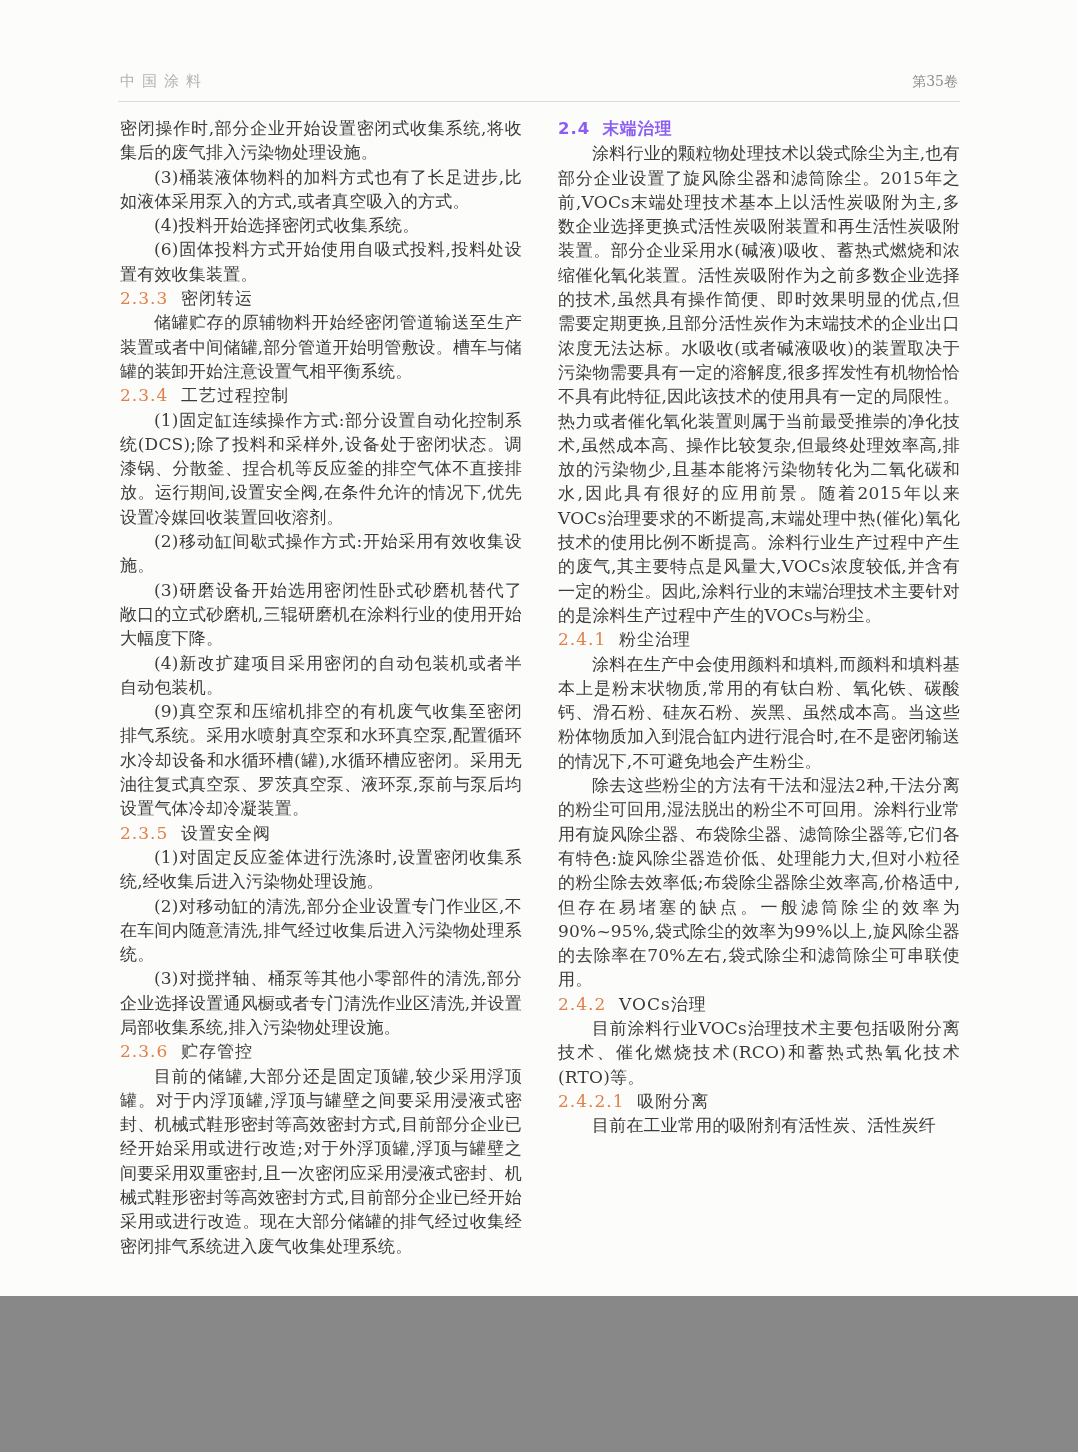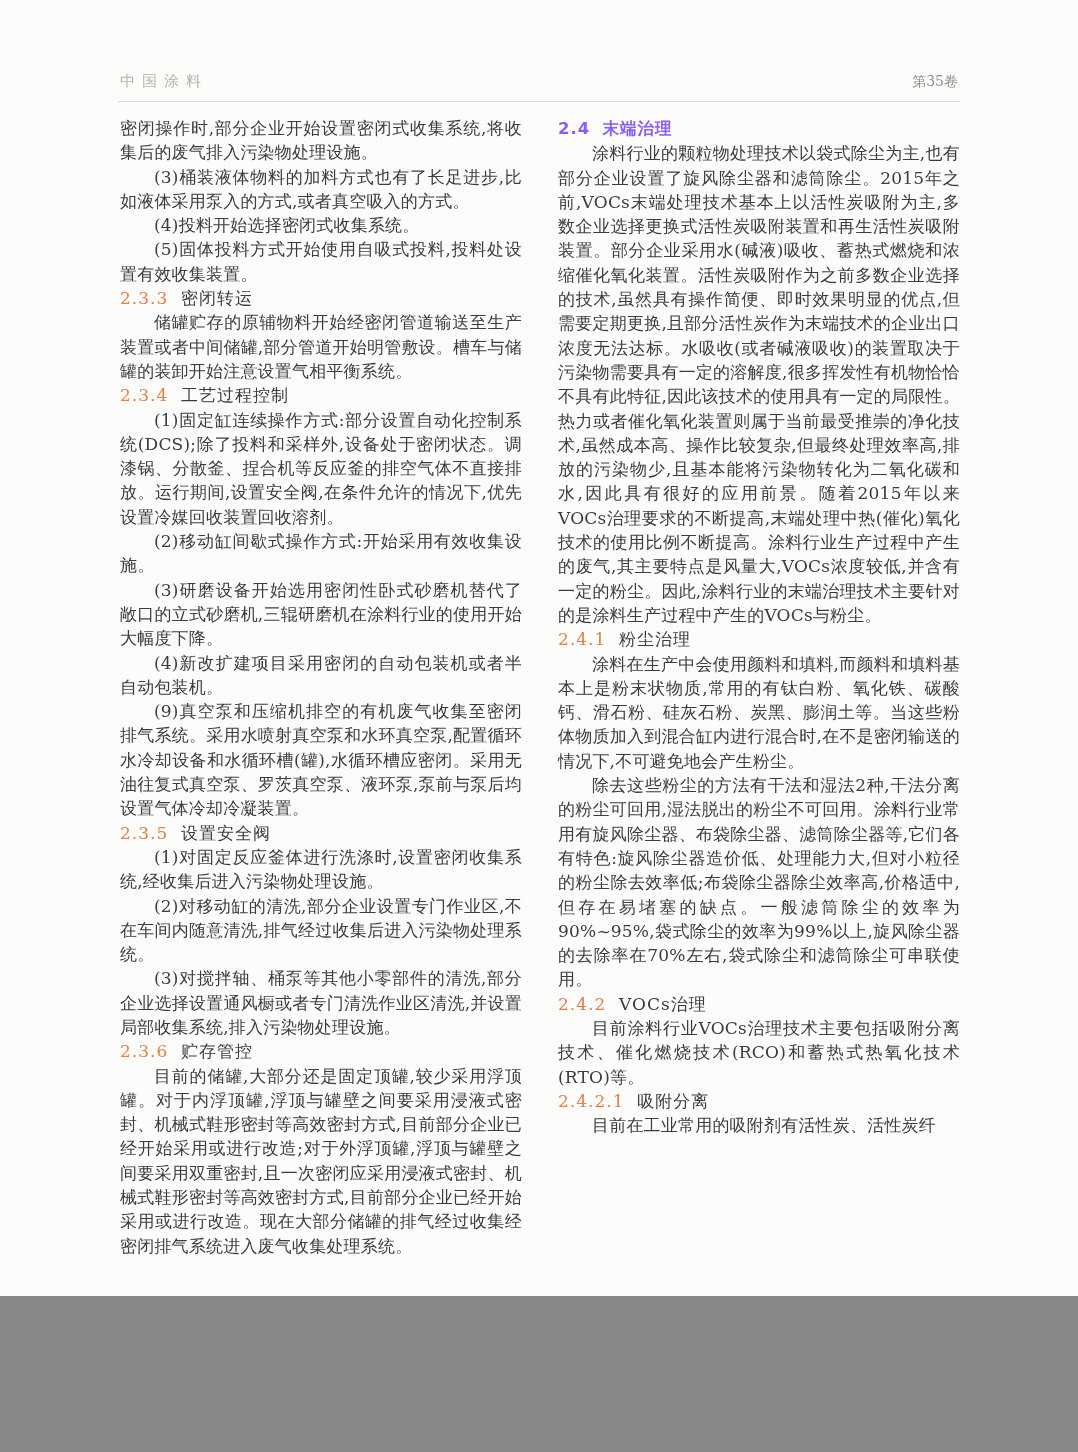--- a/index.html
+++ b/index.html
@@ -129,41 +129,41 @@
     <span class="journal-name">中国涂料</span>
     <span class="volume-label">第35卷</span>
   </header>
   <hr class="header-rule">
 
   <main class="columns">
     <section class="column" id="col-left">
         <p class="para cont">密闭操作时,部分企业开始设置密闭式收集系统,将收集后的废气排入污染物处理设施。</p>
         <p class="para">(3)桶装液体物料的加料方式也有了长足进步,比如液体采用泵入的方式,或者真空吸入的方式。</p>
         <p class="para">(4)投料开始选择密闭式收集系统。</p>
-        <p class="para">(5)固体投料方式开始使用自吸式投料,投料处设置有效收集装置。</p>
+        <p class="para">(6)固体投料方式开始使用自吸式投料,投料处设置有效收集装置。</p>
         <div class="heading h2"><span class="hnum">2.3.3</span><span class="htitle">密闭转运</span></div>
         <p class="para">储罐贮存的原辅物料开始经密闭管道输送至生产装置或者中间储罐,部分管道开始明管敷设。槽车与储罐的装卸开始注意设置气相平衡系统。</p>
         <div class="heading h2"><span class="hnum">2.3.4</span><span class="htitle">工艺过程控制</span></div>
         <p class="para">(1)固定缸连续操作方式:部分设置自动化控制系统(DCS);除了投料和采样外,设备处于密闭状态。调漆锅、分散釜、捏合机等反应釜的排空气体不直接排放。运行期间,设置安全阀,在条件允许的情况下,优先设置冷媒回收装置回收溶剂。</p>
         <p class="para">(2)移动缸间歇式操作方式:开始采用有效收集设施。</p>
         <p class="para">(3)研磨设备开始选用密闭性卧式砂磨机替代了敞口的立式砂磨机,三辊研磨机在涂料行业的使用开始大幅度下降。</p>
         <p class="para">(4)新改扩建项目采用密闭的自动包装机或者半自动包装机。</p>
         <p class="para">(9)真空泵和压缩机排空的有机废气收集至密闭排气系统。采用水喷射真空泵和水环真空泵,配置循环水冷却设备和水循环槽(罐),水循环槽应密闭。采用无油往复式真空泵、罗茨真空泵、液环泵,泵前与泵后均设置气体冷却冷凝装置。</p>
         <div class="heading h2"><span class="hnum">2.3.5</span><span class="htitle">设置安全阀</span></div>
         <p class="para">(1)对固定反应釜体进行洗涤时,设置密闭收集系统,经收集后进入污染物处理设施。</p>
         <p class="para">(2)对移动缸的清洗,部分企业设置专门作业区,不在车间内随意清洗,排气经过收集后进入污染物处理系统。</p>
         <p class="para">(3)对搅拌轴、桶泵等其他小零部件的清洗,部分企业选择设置通风橱或者专门清洗作业区清洗,并设置局部收集系统,排入污染物处理设施。</p>
         <div class="heading h2"><span class="hnum">2.3.6</span><span class="htitle">贮存管控</span></div>
         <p class="para">目前的储罐,大部分还是固定顶罐,较少采用浮顶罐。对于内浮顶罐,浮顶与罐壁之间要采用浸液式密封、机械式鞋形密封等高效密封方式,目前部分企业已经开始采用或进行改造;对于外浮顶罐,浮顶与罐壁之间要采用双重密封,且一次密闭应采用浸液式密封、机械式鞋形密封等高效密封方式,目前部分企业已经开始采用或进行改造。现在大部分储罐的排气经过收集经密闭排气系统进入废气收集处理系统。</p>
       </section>
     <section class="column" id="col-right">
         <div class="heading h1"><span class="hnum">2.4</span><span class="htitle">末端治理</span></div>
         <p class="para">涂料行业的颗粒物处理技术以袋式除尘为主,也有部分企业设置了旋风除尘器和滤筒除尘。2015年之前,VOCs末端处理技术基本上以活性炭吸附为主,多数企业选择更换式活性炭吸附装置和再生活性炭吸附装置。部分企业采用水(碱液)吸收、蓄热式燃烧和浓缩催化氧化装置。活性炭吸附作为之前多数企业选择的技术,虽然具有操作简便、即时效果明显的优点,但需要定期更换,且部分活性炭作为末端技术的企业出口浓度无法达标。水吸收(或者碱液吸收)的装置取决于污染物需要具有一定的溶解度,很多挥发性有机物恰恰不具有此特征,因此该技术的使用具有一定的局限性。热力或者催化氧化装置则属于当前最受推崇的净化技术,虽然成本高、操作比较复杂,但最终处理效率高,排放的污染物少,且基本能将污染物转化为二氧化碳和水,因此具有很好的应用前景。随着2015年以来VOCs治理要求的不断提高,末端处理中热(催化)氧化技术的使用比例不断提高。涂料行业生产过程中产生的废气,其主要特点是风量大,VOCs浓度较低,并含有一定的粉尘。因此,涂料行业的末端治理技术主要针对的是涂料生产过程中产生的VOCs与粉尘。</p>
         <div class="heading h2"><span class="hnum">2.4.1</span><span class="htitle">粉尘治理</span></div>
-        <p class="para">涂料在生产中会使用颜料和填料,而颜料和填料基本上是粉末状物质,常用的有钛白粉、氧化铁、碳酸钙、滑石粉、硅灰石粉、炭黑、膨润土等。当这些粉体物质加入到混合缸内进行混合时,在不是密闭输送的情况下,不可避免地会产生粉尘。</p>
+        <p class="para">涂料在生产中会使用颜料和填料,而颜料和填料基本上是粉末状物质,常用的有钛白粉、氧化铁、碳酸钙、滑石粉、硅灰石粉、炭黑、虽然成本高。当这些粉体物质加入到混合缸内进行混合时,在不是密闭输送的情况下,不可避免地会产生粉尘。</p>
         <p class="para">除去这些粉尘的方法有干法和湿法2种,干法分离的粉尘可回用,湿法脱出的粉尘不可回用。涂料行业常用有旋风除尘器、布袋除尘器、滤筒除尘器等,它们各有特色:旋风除尘器造价低、处理能力大,但对小粒径的粉尘除去效率低;布袋除尘器除尘效率高,价格适中,但存在易堵塞的缺点。一般滤筒除尘的效率为90%~95%,袋式除尘的效率为99%以上,旋风除尘器的去除率在70%左右,袋式除尘和滤筒除尘可串联使用。</p>
         <div class="heading h2"><span class="hnum">2.4.2</span><span class="htitle">VOCs治理</span></div>
         <p class="para">目前涂料行业VOCs治理技术主要包括吸附分离技术、催化燃烧技术(RCO)和蓄热式热氧化技术(RTO)等。</p>
         <div class="heading h2"><span class="hnum">2.4.2.1</span><span class="htitle">吸附分离</span></div>
         <p class="para">目前在工业常用的吸附剂有活性炭、活性炭纤</p>
       </section>
   </main>
 
   <footer class="page-footer">
     <div class="pagenum-box">

